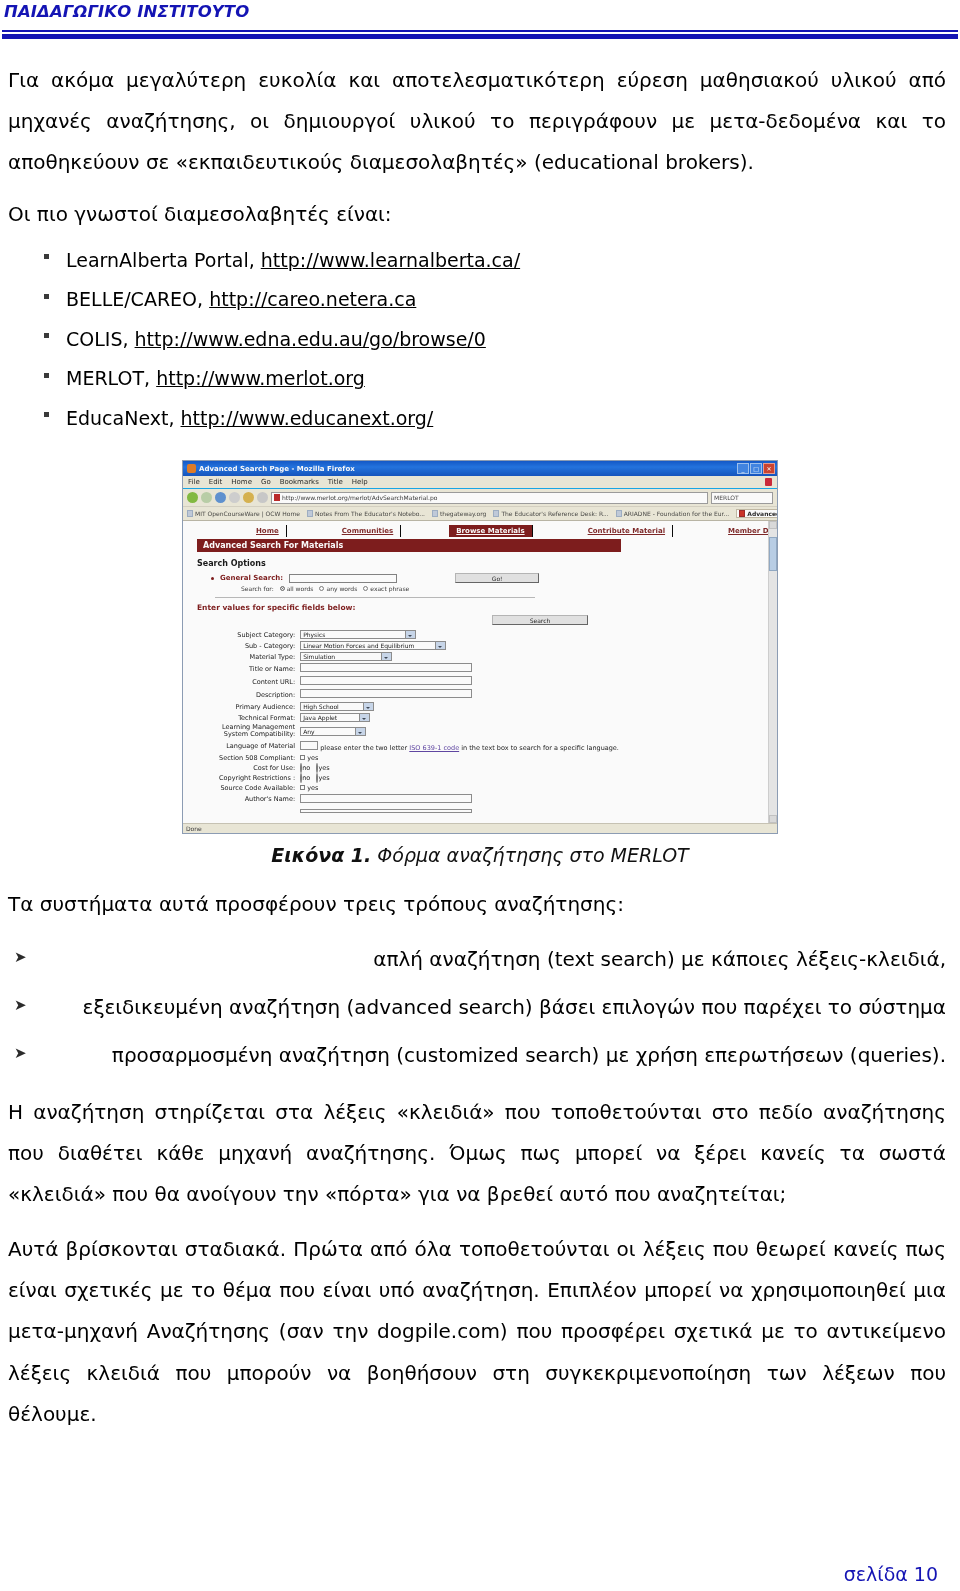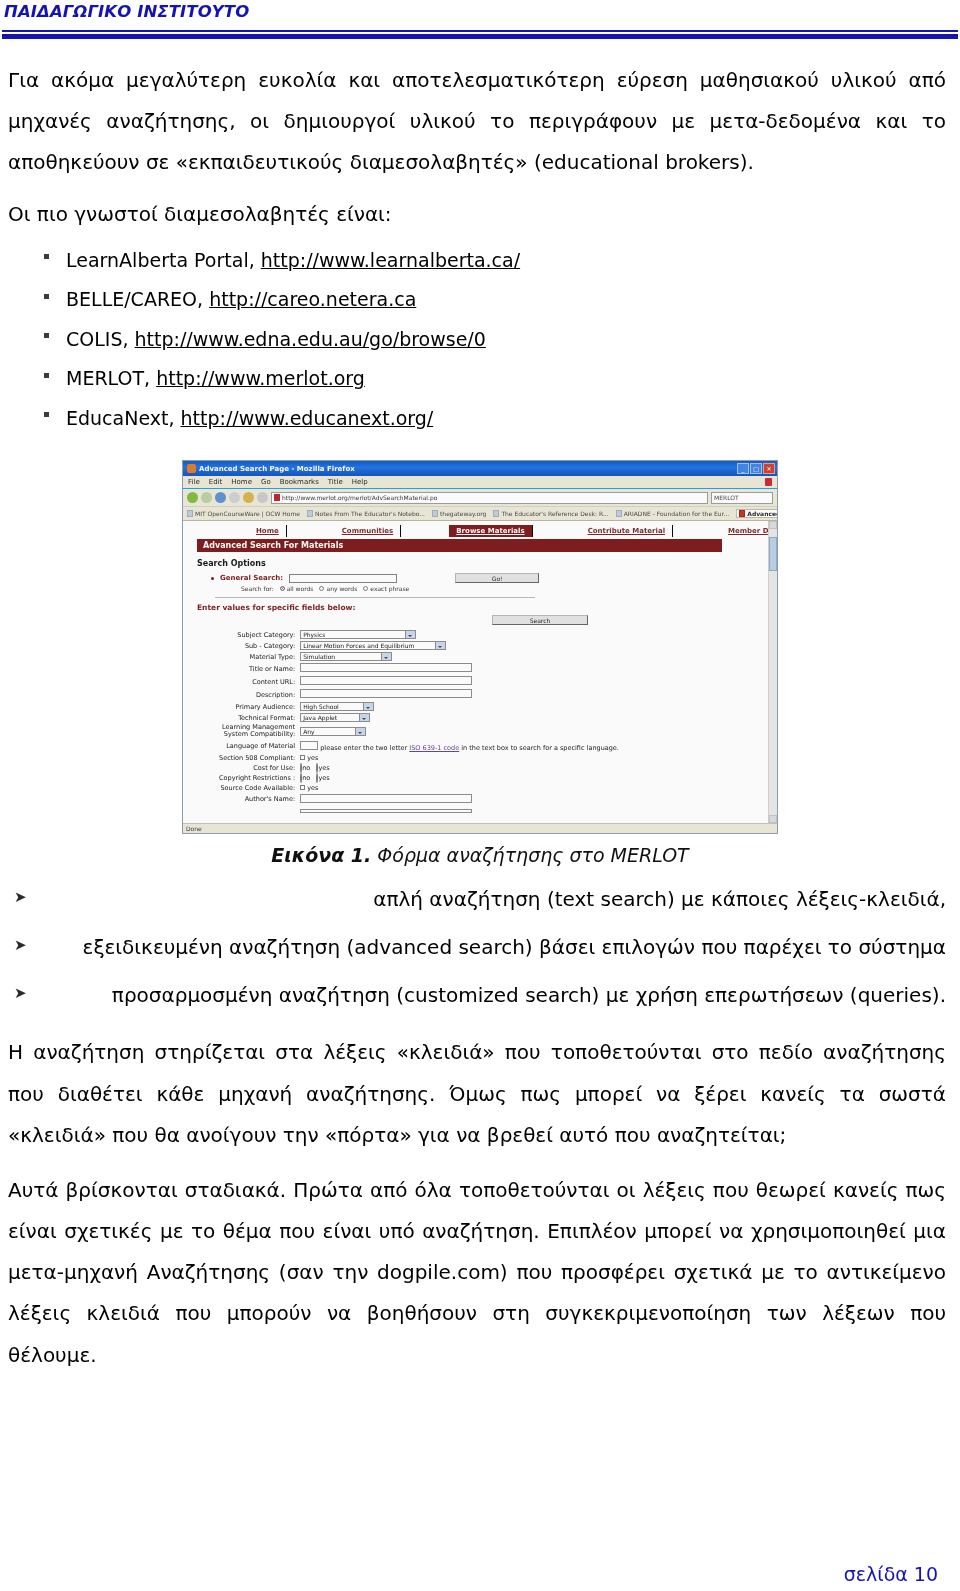--- a/index.html
+++ b/index.html
@@ -207,21 +207,21 @@
     background:#ffffff; padding:4px 0 0 18px; font-size:7px;
   }
   .mtab{
     color:#7a1f1f; font-weight:bold; text-decoration:underline;
     padding:2px 7px; border-right:1px solid #000000;
     white-space:nowrap;
     margin-left:48px;
   }
   .mtab.sel{ background:#7a1414; color:#ffffff; text-decoration:underline; }
   .merlot-bar{
-    margin:2px 0 0 14px; width:525px; height:13px; background:#7a1414;
+    margin:2px 0 0 14px; width:424px; height:13px; background:#7a1414;
     color:#fff; font-size:8px; font-weight:bold;
     display:flex; align-items:center; padding-left:6px;
   }
   .merlot-body{ padding:4px 0 0 14px; font-size:7px; color:#111; }
   .m-h2{ font-size:8px; font-weight:bold; color:#111; margin:3px 0 5px 0; }
   .m-gs{ display:flex; align-items:center; gap:6px; margin:0 0 2px 14px; }
   .m-gs .dot{ width:3px;height:3px;background:#7a1414;border-radius:50%; }
   .m-gs .lbl{ color:#7a1414; font-weight:bold; font-size:7px; }
   .m-inp{ width:108px;height:9px;background:#fff;border:1px solid #7f7f7f; }
   .m-btn{
@@ -526,20 +526,21 @@
         </div>
       </div>
 
     </div>
     <figcaption class="fig-cap">
       <b>Εικόνα 1.</b>
       <span>Φόρμα αναζήτησης στο MERLOT</span>
     </figcaption>
   </figure>
 
+  <p class="para noj" style="padding-top:18px;">Τα συστήματα αυτά προσφέρουν τρεις τρόπους αναζήτησης:</p>
 
   <ul class="ar-list">
     <li>απλή αναζήτηση (text search) με κάποιες λέξεις-κλειδιά,</li>
     <li>εξειδικευμένη αναζήτηση (advanced  search) βάσει επιλογών που παρέχει το σύστημα</li>
     <li>προσαρμοσμένη αναζήτηση (customized search) με χρήση επερωτήσεων (queries).</li>
   </ul>
 
   <div class="spacer-md"></div>
   <p class="para">Η αναζήτηση στηρίζεται στα λέξεις «κλειδιά» που τοποθετούνται στο πεδίο αναζήτησης που διαθέτει κάθε μηχανή αναζήτησης. Όμως πως μπορεί να ξέρει κανείς τα σωστά «κλειδιά» που θα ανοίγουν την «πόρτα» για να βρεθεί αυτό που αναζητείται;</p>
   <div class="spacer-sm"></div>

